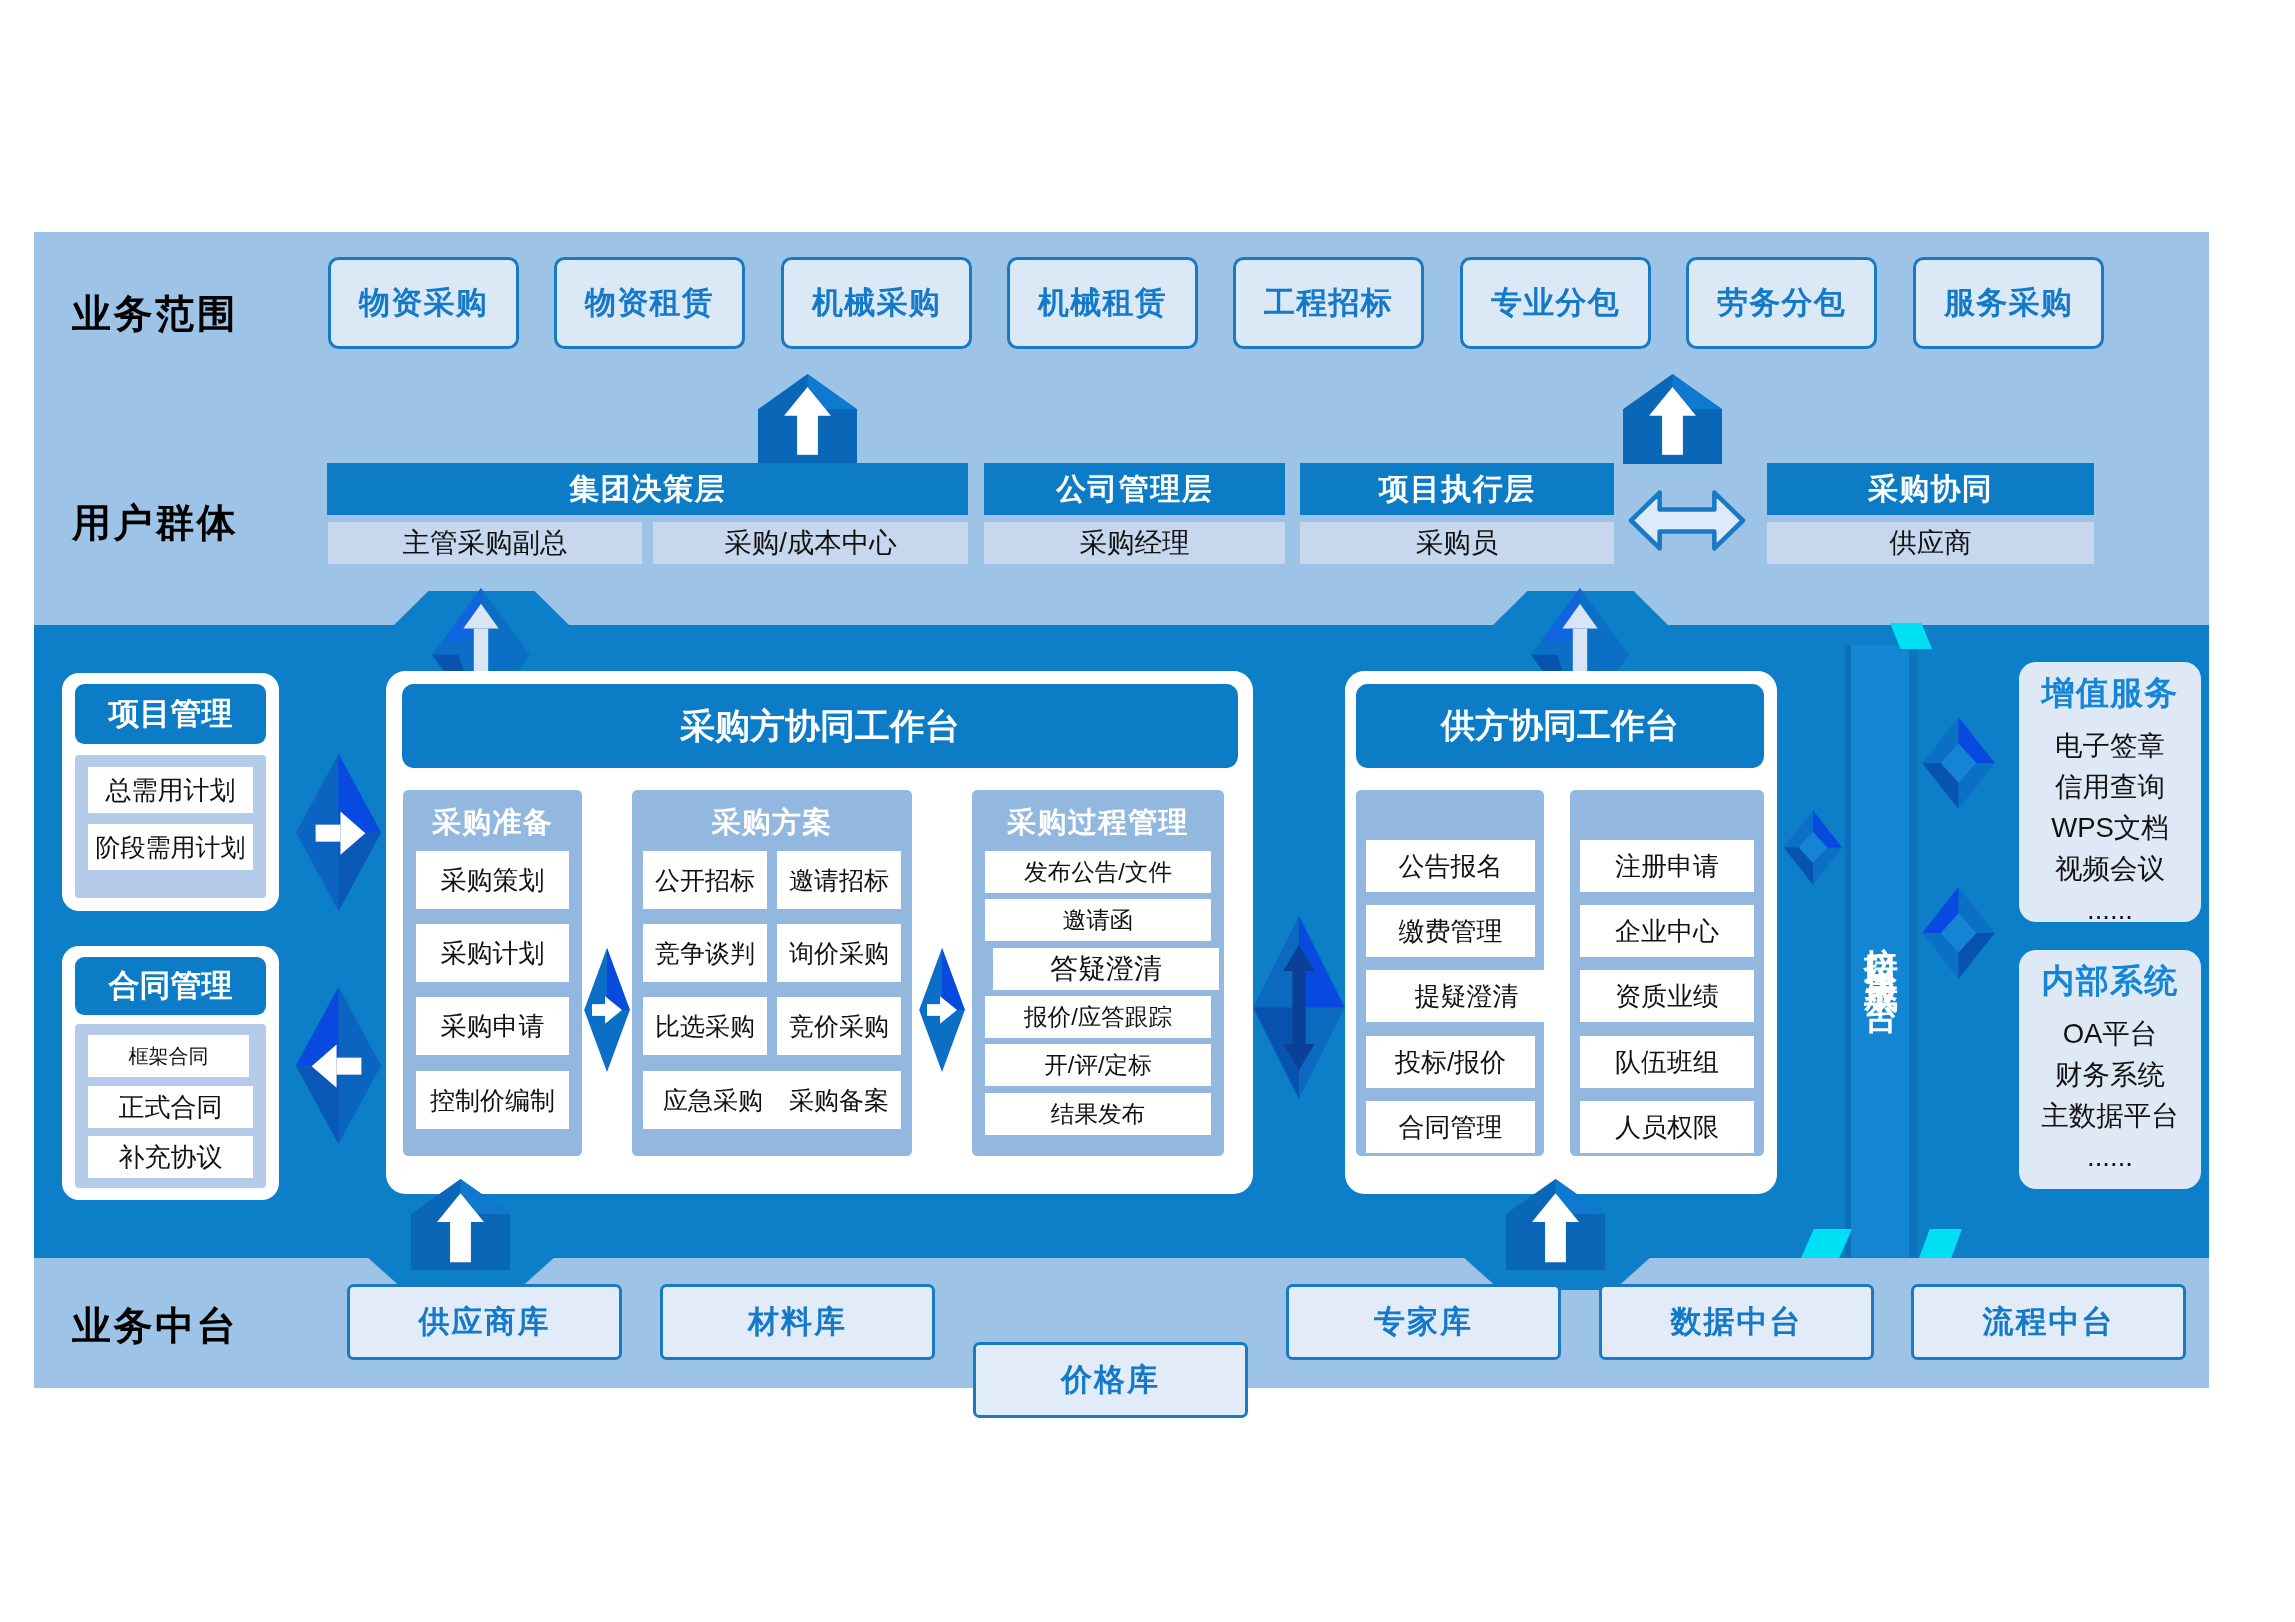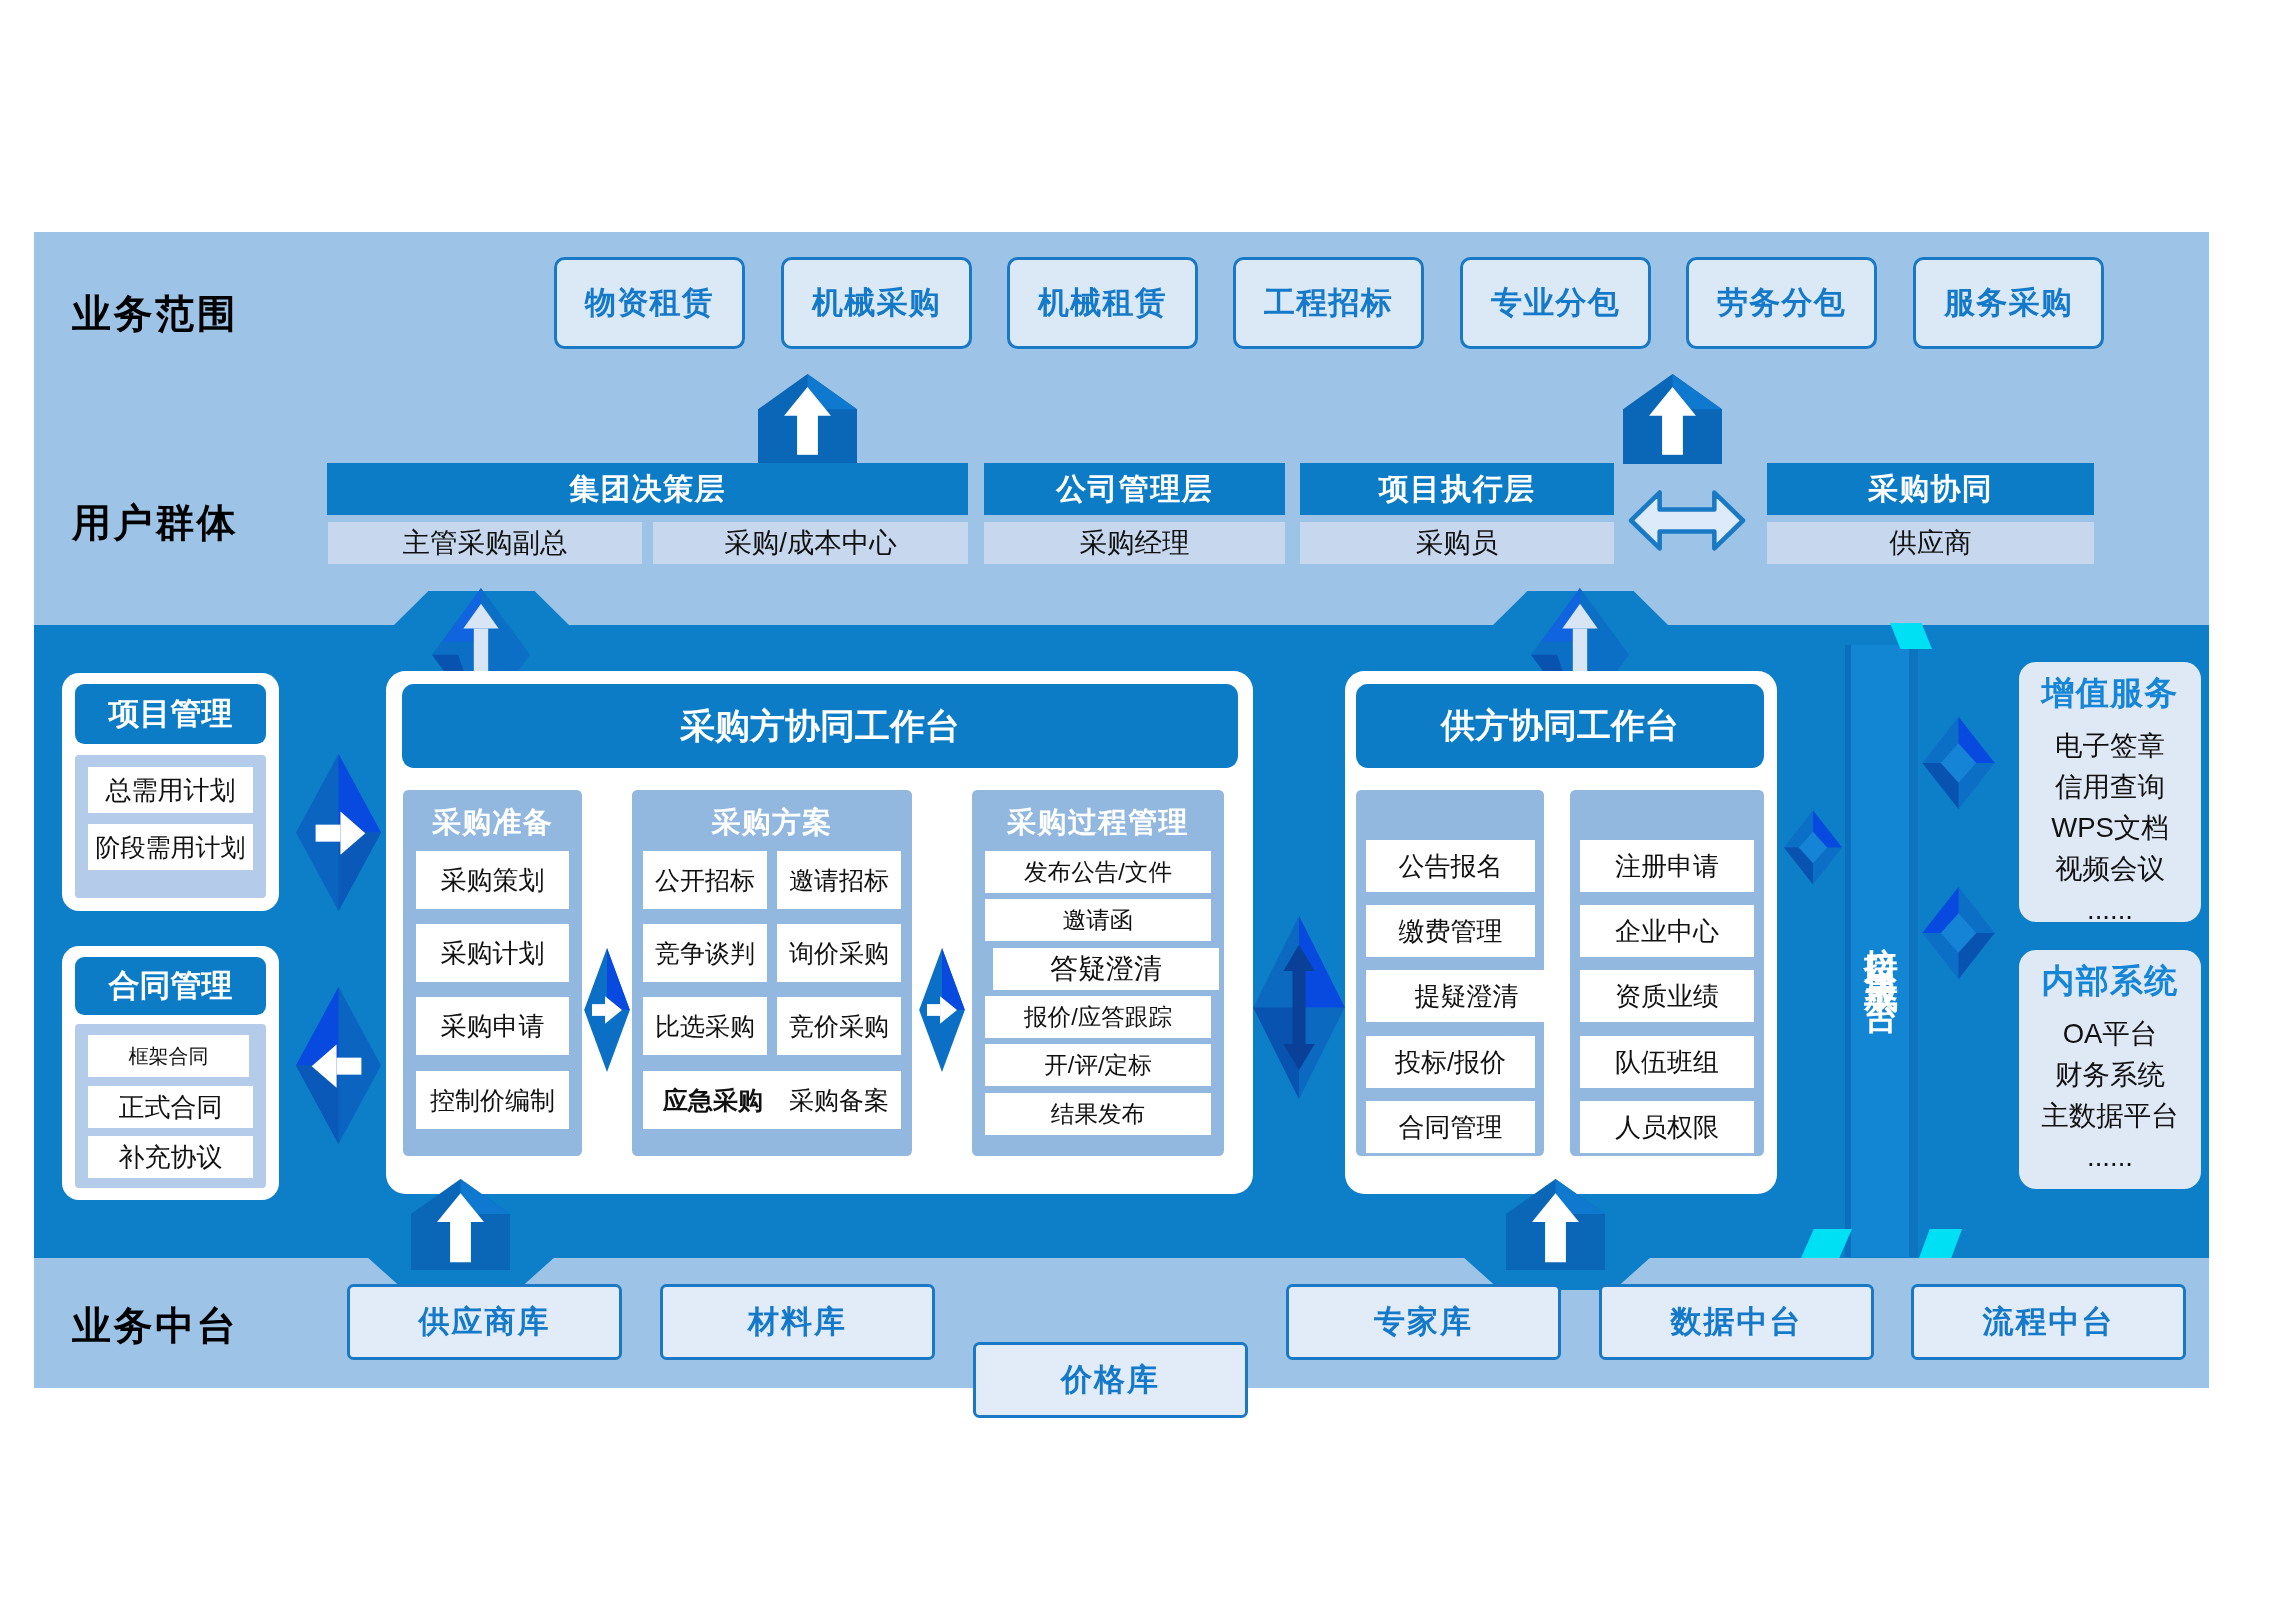--- a/index.html
+++ b/index.html
@@ -51,20 +51,23 @@
 <div class="page">
 
   <div class="abs band-light" style="left:34px;top:232px;width:2175px;height:1156px;"></div>
   <div class="abs band-blue" style="left:34px;top:625px;width:2175px;height:633px;"></div>
   <div class="abs bump-top" style="left:393px;top:591px;width:177px;height:35px;"></div>
   <div class="abs bump-top" style="left:1492px;top:591px;width:177px;height:35px;"></div>
   <div class="abs bump-bot" style="left:366px;top:1256px;width:190px;height:34px;"></div>
   <div class="abs bump-bot" style="left:1462px;top:1256px;width:190px;height:34px;"></div>
 
   <div class="abs sec-label" style="left:72px;top:287px;">业务范围</div>
+  <div class="abs flexc tbtn" style="left:328px;top:257px;">
+      <span>物资采购</span>
+    </div>
   <div class="abs flexc tbtn" style="left:554px;top:257px;">
       <span>物资租赁</span>
     </div>
   <div class="abs flexc tbtn" style="left:781px;top:257px;">
       <span>机械采购</span>
     </div>
   <div class="abs flexc tbtn" style="left:1007px;top:257px;">
       <span>机械租赁</span>
     </div>
   <div class="abs flexc tbtn" style="left:1233px;top:257px;">
@@ -198,21 +201,21 @@
   </div>
 
   <div class="abs panel" style="left:632px;top:790px;width:280px;height:366px;"></div>
   <div class="abs flexc panel-title" style="left:632px;top:802px;width:280px;height:42px;">采购方案</div>
   <div class="abs flexc witem" style="left:643px;top:851px;width:124px;height:58px;font-size:25px;">公开招标</div>
   <div class="abs flexc witem" style="left:777px;top:851px;width:124px;height:58px;font-size:25px;">邀请招标</div>
   <div class="abs flexc witem" style="left:643px;top:924px;width:124px;height:58px;font-size:25px;">竞争谈判</div>
   <div class="abs flexc witem" style="left:777px;top:924px;width:124px;height:58px;font-size:25px;">询价采购</div>
   <div class="abs flexc witem" style="left:643px;top:997px;width:124px;height:58px;font-size:25px;">比选采购</div>
   <div class="abs flexc witem" style="left:777px;top:997px;width:124px;height:58px;font-size:25px;">竞价采购</div>
-  <div class="abs flexc witem" style="left:643px;top:1071px;width:140px;height:58px;font-size:25px;font-weight:bold;">应急采购</div>
+  <div class="abs flexc witem" style="left:643px;top:1071px;width:140px;height:58px;font-size:25px;">应急采购</div>
   <div class="abs flexc witem" style="left:777px;top:1071px;width:124px;height:58px;font-size:25px;">采购备案</div>
 
   <div class="abs" style="left:919px;top:948px;">
     <svg width="46" height="124" viewBox="0 0 70 190">
       <polygon points="35,0 70,95 35,190 0,95" fill="#0c6fc6"></polygon>
       <polygon points="35,0 70,95 35,95" fill="#0849e0"></polygon>
       <rect x="12" y="86" width="20" height="18" fill="#ffffff"></rect>
       <polygon points="32,74 32,116 58,95" fill="#ffffff"></polygon>
     </svg>
   </div>

